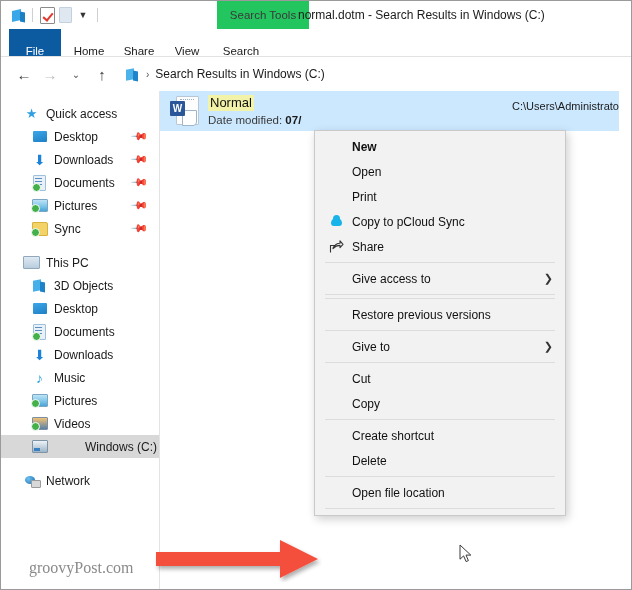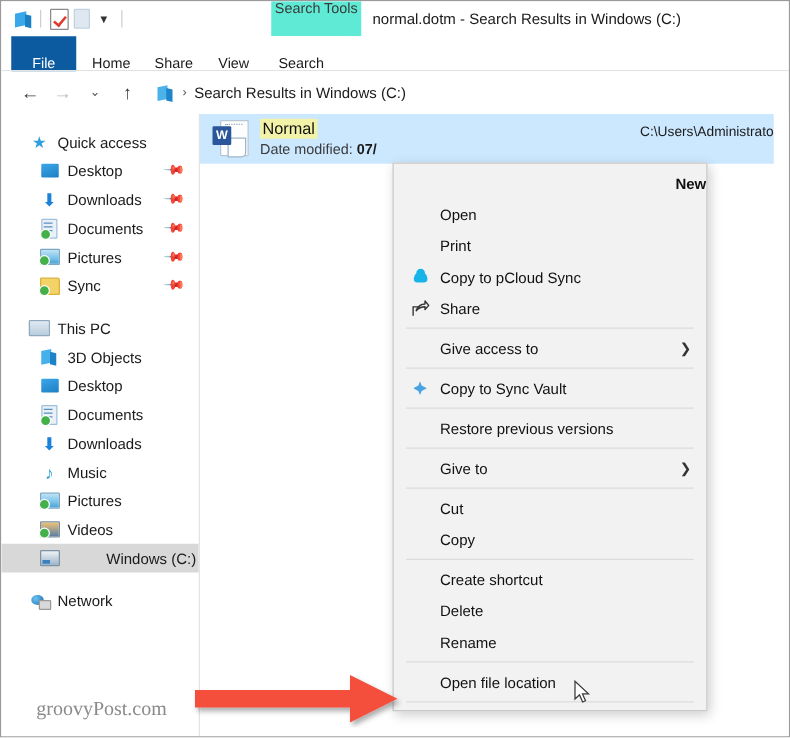--- a/index.html
+++ b/index.html
@@ -95,23 +95,24 @@
     border-radius: 1px;
   }
   .dropdown-glyph {
     font-size: 9px;
     color: #333;
     line-height: 1;
   }
   .search-tools-tab {
     position: absolute;
     left: 216px; top: 0;
-    width: 72px; height: 28px;
-    background: #5eead4;
-    display: flex;
+    width: 92px; height: 28px;
+    background: #22c55e;
+    display: flex;
+    align-items: center;
     justify-content: center;
     font-size: 11.5px;
     color: #3a3a3a;
   }
   .win-title {
     position: absolute;
     left: 297px; top: 0;
     height: 28px;
     display: flex;
     align-items: center;
@@ -489,21 +490,21 @@
     position: relative;
     height: 25px;
     display: flex;
     align-items: center;
     font-size: 12px;
     color: #111;
     padding-left: 37px;
     cursor: default;
     white-space: nowrap;
   }
-  .ctx-item.bold { font-weight: bold; justify-content: flex-end; }
+  .ctx-item.bold { font-weight: bold; }
   .ctx-item .ctxico {
     position: absolute;
     left: 13px;
     width: 16px; height: 16px;
     display: flex;
     align-items: center;
     justify-content: center;
   }
   .ctx-item .arrow {
     position: absolute;
@@ -823,26 +824,20 @@
 
     <div class="ctx-sep"></div>
 
     <div class="ctx-item">
       <span>Give access to</span>
       <span class="arrow">❯</span>
     </div>
 
     <div class="ctx-sep"></div>
 
-    <div class="ctx-item">
-      <span class="ctxico">
-          <span class="vault-ico"></span>
-        </span>
-      <span>Copy to Sync Vault</span>
-    </div>
 
     <div class="ctx-sep"></div>
 
     <div class="ctx-item">
       <span>Restore previous versions</span>
     </div>
 
     <div class="ctx-sep"></div>
 
     <div class="ctx-item">
@@ -859,23 +854,20 @@
       <span>Copy</span>
     </div>
 
     <div class="ctx-sep"></div>
 
     <div class="ctx-item">
       <span>Create shortcut</span>
     </div>
     <div class="ctx-item">
       <span>Delete</span>
-    </div>
-    <div class="ctx-item">
-      <span>Rename</span>
     </div>
 
     <div class="ctx-sep"></div>
 
     <div class="ctx-item">
       <span>Open file location</span>
     </div>
 
     <div class="ctx-sep"></div>
 

